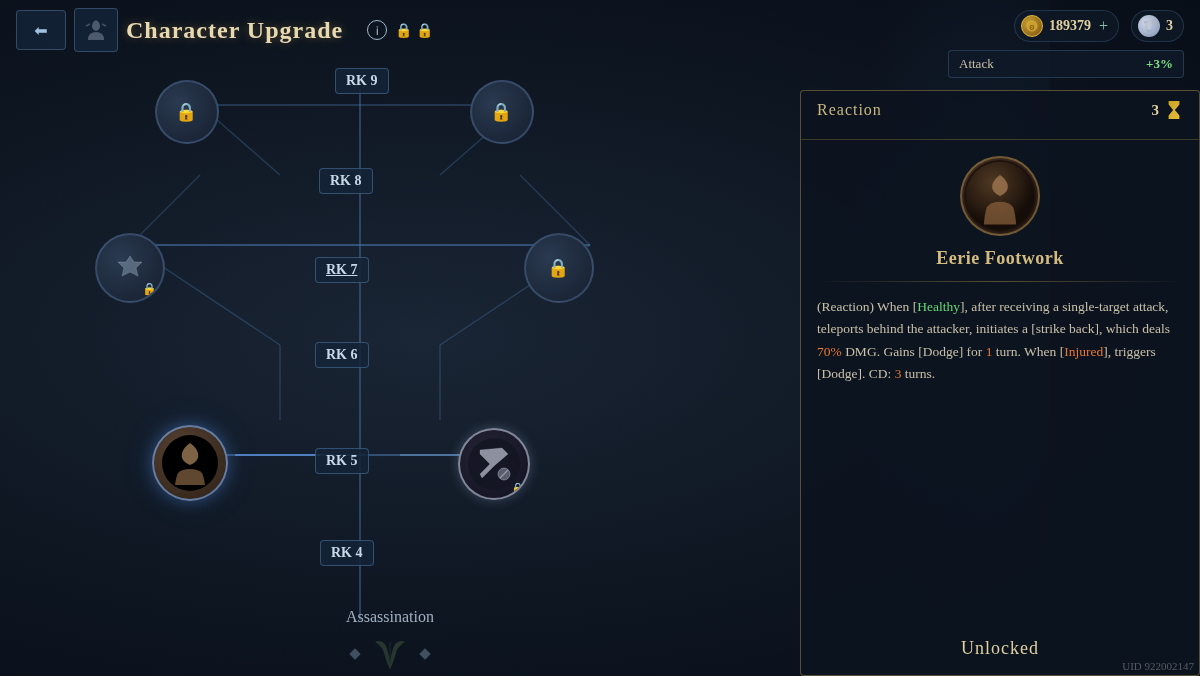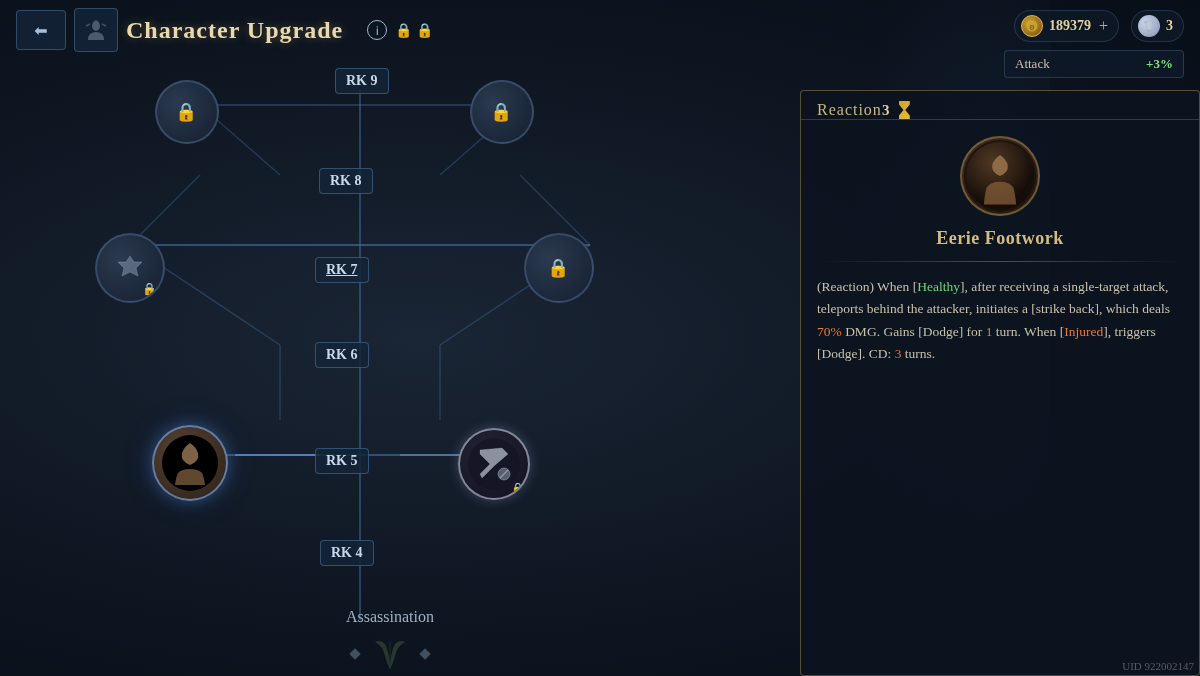--- a/index.html
+++ b/index.html
@@ -165,21 +165,21 @@
       align-items: center;
       justify-content: center;
       font-size: 12px;
     }
 
     
     .attack-bar {
       position: absolute;
       top: 50px;
       right: 16px;
-      width: 180px;
+      width: 236px;
       height: 28px;
       background: rgba(15,25,40,0.8);
       border: 1px solid rgba(80,120,160,0.35);
       border-radius: 4px;
       display: flex;
       align-items: center;
       justify-content: space-between;
       padding: 0 10px;
       z-index: 10;
     }
@@ -318,25 +318,25 @@
       background: rgba(12,20,32,0.92);
       border: 1px solid rgba(160,140,80,0.5);
       border-radius: 4px;
       overflow: hidden;
       height: 100%;
       display: flex;
       flex-direction: column;
     }
 
     .panel-header {
-      padding: 10px 16px 0;
+      padding: 10px 16px 20px;
       border-bottom: 1px solid rgba(140,120,60,0.4);
       display: flex;
       align-items: center;
-      justify-content: flex-start;
+      justify-content: space-between;
     }
 
     .panel-title {
       color: #c8b880;
       font-size: 16px;
       letter-spacing: 1px;
     }
 
     .panel-count {
       display: flex;
@@ -625,16 +625,19 @@
     </div>
 
     <div class="panel-skill-name">Eerie Footwork</div>
 
     <div class="panel-divider"></div>
 
     <div class="panel-desc">
       <span>(Reaction) When [</span><span class="keyword-green">Healthy</span><span>], after receiving a single-target attack, teleports behind the attacker, initiates a [strike back], which deals </span><span class="keyword-orange">70%</span><span> DMG. Gains [Dodge] for </span><span class="keyword-number">1</span><span> turn. When [</span><span class="keyword-orange">Injured</span><span>], triggers [Dodge]. CD: </span><span class="keyword-number">3</span><span> turns.</span>
     </div>
 
+    <div class="panel-footer">
+      <span class="unlocked-label">Unlocked</span>
+    </div>
   </div>
 </div>
 
 <div class="uid-label">UID 922002147</div>
 
 </body></html>

